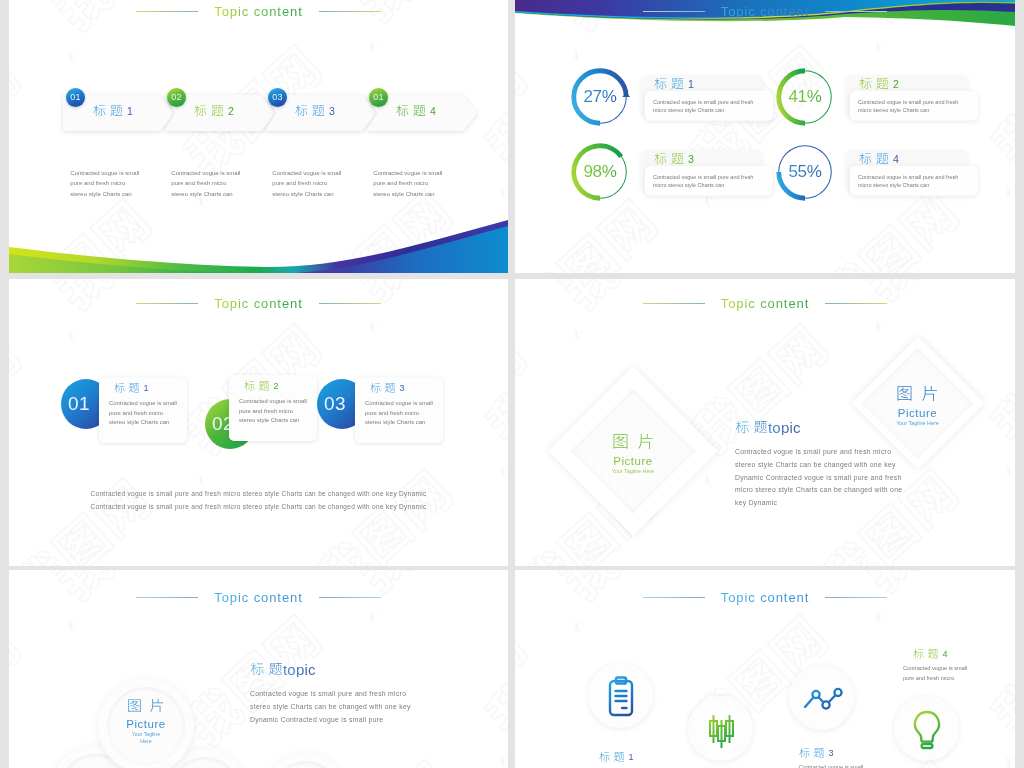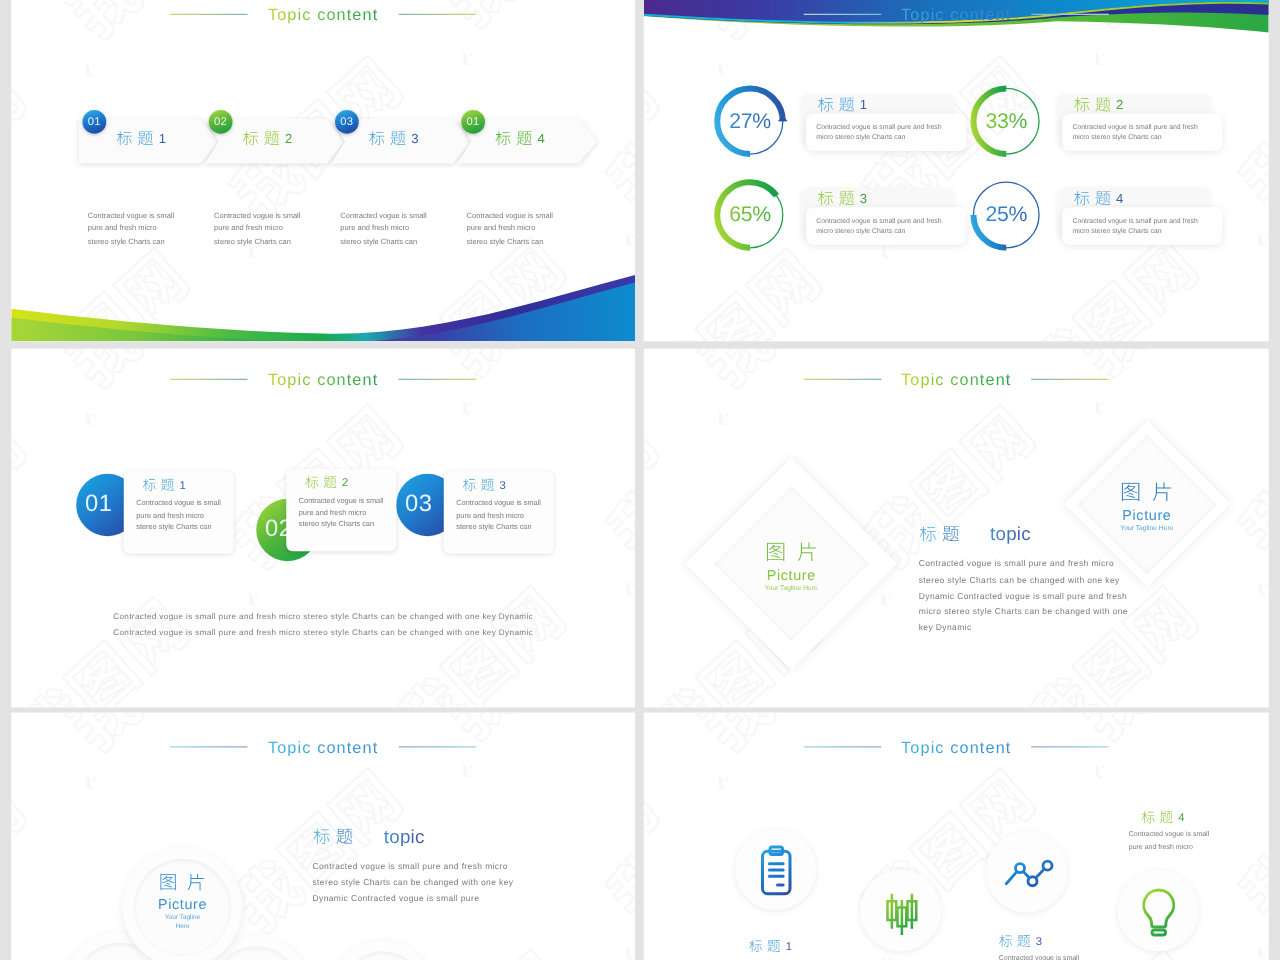--- a/index.html
+++ b/index.html
@@ -118,21 +118,21 @@
 .dtext .cjk{height:17px;width:42.5px;display:block;fill:currentColor}
 .dpic{font-size:11.5px;margin-top:4px;letter-spacing:.5px}
 .dtag{font-size:5.4px;margin-top:1px;letter-spacing:0}
 .dtext-g{color:#73bb3b}
 .dtext-g .dpic{color:#87c440}
 .dtext-g .dtag{color:#9dcb55}
 .dtext-b{color:#2e7cc4}
 .dtext-b .dpic{color:#3a93d4}
 .dtext-b .dtag{color:#5aa5d8}
 .s4body{position:absolute;left:220px;top:142px;width:172px}
-.s4title{display:flex;align-items:center;gap:24px;color:#4fa9e0}
+.s4title{display:flex;align-items:center;gap:0;color:#4fa9e0}
 .s4title .cjk{width:33px;height:14px;display:block;fill:currentColor}
 .s4title .cjk use:nth-child(2){fill:#4285c8}
 .s4title .topicw{font-size:15px;line-height:14px;font-family:"Liberation Sans",sans-serif;letter-spacing:.2px;
   background:linear-gradient(90deg,#3f8fd0,#46549e);-webkit-background-clip:text;background-clip:text;color:transparent}
 .s4desc{margin-top:11px;font-size:6.8px;line-height:12.8px;color:#7b7b7b;width:168px;
   font-family:"Liberation Sans",sans-serif;letter-spacing:.3px}
 
 #s6 .topic-head{top:20px}
 .tt-b2{background:linear-gradient(90deg,#47b4e2,#3a9bd8 55%,#3f8fd0);-webkit-background-clip:text;background-clip:text;color:transparent}
 .tl-b2{background:linear-gradient(90deg,#9cd5ea,#8fa6c4)}
@@ -394,63 +394,63 @@
           </div>
       <div class="rdesc">Contracted vogue is small pure and fresh micro stereo style Charts can</div>
     </div>
     <div class="ring-item r2">
       <svg class="donut" viewBox="0 0 100 100">
             <defs></defs>
         <circle class="track" cx="50" cy="50" r="41"></circle>
         <path class="bar" d="M50.00,91.00 A41,41 0 0 1 50.00,9.00"></path>
         <polygon class="tip"></polygon>
       </svg>
-      <div class="pct">33%</div>
+      <div class="pct">41%</div>
       <svg class="rcard-svg" viewBox="0 0 136 47">
         <path class="cback" d="M6,0 h114 a6,6 0 0 1 6,6 v30 a6,6 0 0 1 -6,6 h-114 a6,6 0 0 1 -6,-6 v-30 a6,6 0 0 1 6,-6 z"></path>
         <path class="cfront" d="M10,16 h120 a6,6 0 0 1 6,6 v19 a6,6 0 0 1 -6,6 h-120 a6,6 0 0 1 -6,-6 v-19 a6,6 0 0 1 6,-6 z"></path>
       </svg>
       <div class="rtitle">
             <svg class="cjk" viewBox="0 -790 2300 1000">
               <use href="#g-biao" x="0"></use>
               <use href="#g-ti" x="1300"></use>
             </svg>
             <span class="num">2</span>
           </div>
       <div class="rdesc">Contracted vogue is small pure and fresh micro stereo style Charts can</div>
     </div>
     <div class="ring-item r3">
       <svg class="donut" viewBox="0 0 100 100">
             <defs></defs>
         <circle class="track" cx="50" cy="50" r="41"></circle>
         <path class="bar" d="M50.00,91.00 A41,41 0 1 1 83.17,25.90"></path>
         <polygon class="tip"></polygon>
       </svg>
-      <div class="pct">65%</div>
+      <div class="pct">98%</div>
       <svg class="rcard-svg" viewBox="0 0 136 47">
         <path class="cback" d="M6,0 h114 a6,6 0 0 1 6,6 v30 a6,6 0 0 1 -6,6 h-114 a6,6 0 0 1 -6,-6 v-30 a6,6 0 0 1 6,-6 z"></path>
         <path class="cfront" d="M10,16 h120 a6,6 0 0 1 6,6 v19 a6,6 0 0 1 -6,6 h-120 a6,6 0 0 1 -6,-6 v-19 a6,6 0 0 1 6,-6 z"></path>
       </svg>
       <div class="rtitle">
             <svg class="cjk" viewBox="0 -790 2300 1000">
               <use href="#g-biao" x="0"></use>
               <use href="#g-ti" x="1300"></use>
             </svg>
             <span class="num">3</span>
           </div>
       <div class="rdesc">Contracted vogue is small pure and fresh micro stereo style Charts can</div>
     </div>
     <div class="ring-item r4">
       <svg class="donut" viewBox="0 0 100 100">
             <defs></defs>
         <circle class="track" cx="50" cy="50" r="41"></circle>
         <path class="bar" d="M50.00,91.00 A41,41 0 0 1 9.00,50.00"></path>
         <polygon class="tip"></polygon>
       </svg>
-      <div class="pct">25%</div>
+      <div class="pct">55%</div>
       <svg class="rcard-svg" viewBox="0 0 136 47">
         <path class="cback" d="M6,0 h114 a6,6 0 0 1 6,6 v30 a6,6 0 0 1 -6,6 h-114 a6,6 0 0 1 -6,-6 v-30 a6,6 0 0 1 6,-6 z"></path>
         <path class="cfront" d="M10,16 h120 a6,6 0 0 1 6,6 v19 a6,6 0 0 1 -6,6 h-120 a6,6 0 0 1 -6,-6 v-19 a6,6 0 0 1 6,-6 z"></path>
       </svg>
       <div class="rtitle">
             <svg class="cjk" viewBox="0 -790 2300 1000">
               <use href="#g-biao" x="0"></use>
               <use href="#g-ti" x="1300"></use>
             </svg>
             <span class="num">4</span>

